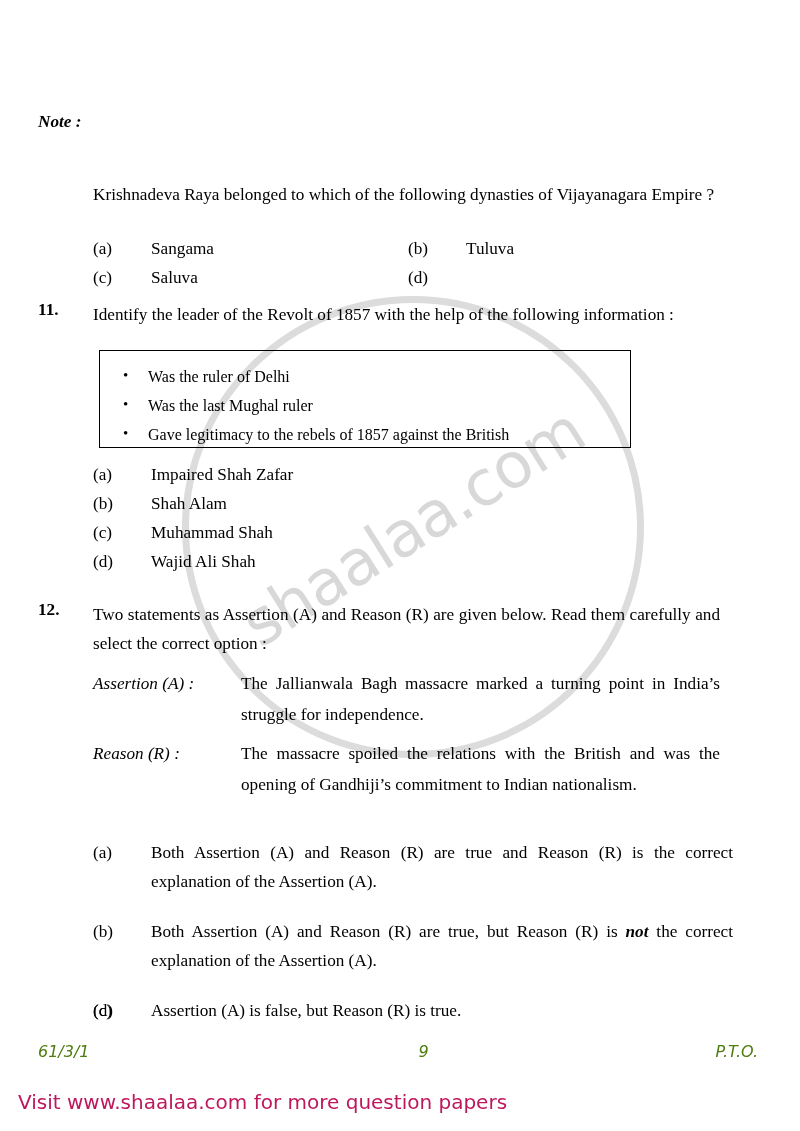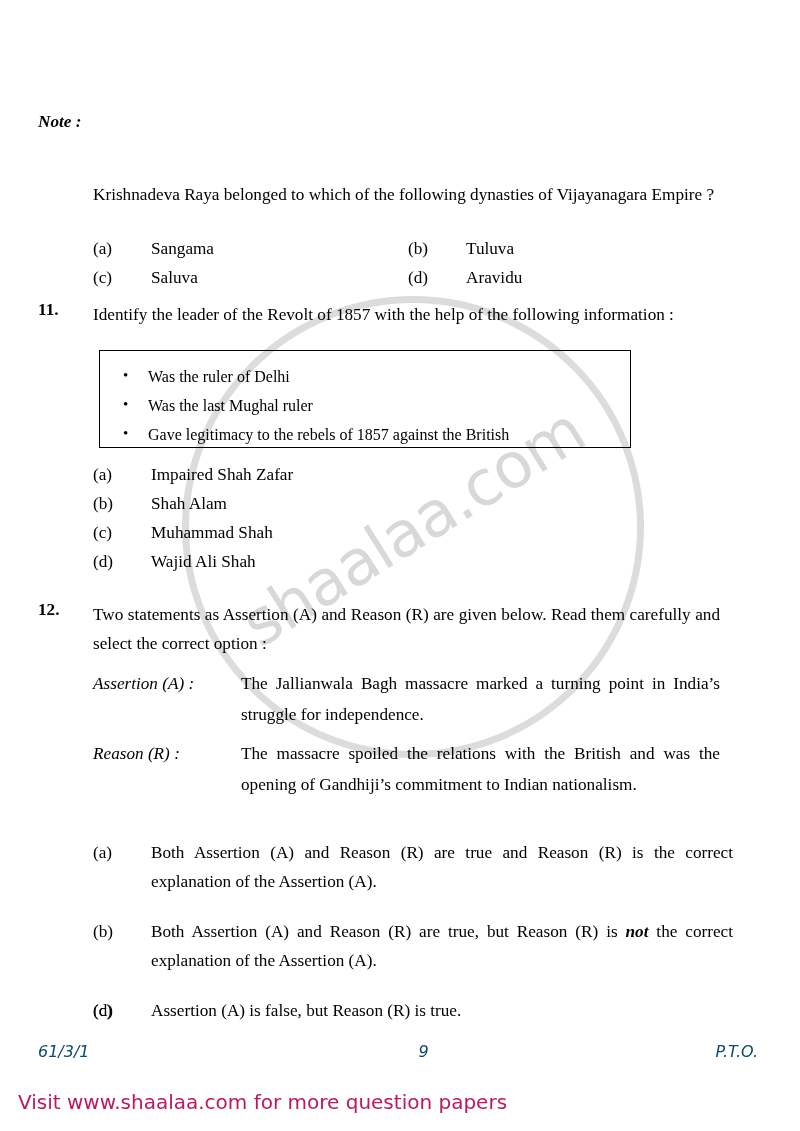--- a/index.html
+++ b/index.html
@@ -218,21 +218,21 @@
     position: absolute;
     left: 38px;
     top: 1042px;
     width: 720px;
     display: flex;
     justify-content: space-between;
     align-items: baseline;
     font-family: "DejaVu Sans", "Liberation Sans", sans-serif;
     font-style: italic;
     font-size: 16px;
-    color: #0c4a6e;
+    color: #4d7c0f;
   }
   #footer .page-no { margin-left: 42px; }
 
   #banner {
     position: absolute;
     left: 18px;
     top: 1090px;
     font-family: "DejaVu Sans", "Liberation Sans", sans-serif;
     font-size: 20px;
     color: #be185d;
@@ -257,21 +257,20 @@
     <div class="abs" id="q10-options">
       <div class="opt-grid">
         <span class="lbl">(a)</span>
         <span>Sangama</span>
         <span class="lbl">(b)</span>
         <span>Tuluva</span>
 
         <span class="lbl">(c)</span>
         <span>Saluva</span>
         <span class="lbl">(d)</span>
-        <span>Aravidu</span>
       </div>
     </div>
 
     <div class="abs" id="q11-num">11.</div>
     <div class="abs body-text just" id="q11-stem">Identify the leader of the Revolt of 1857 with the help of the following information :</div>
 
     <div class="abs" id="q11-box">
       <ul>
         <li>Was the ruler of Delhi</li>
         <li>Was the last Mughal ruler</li>

